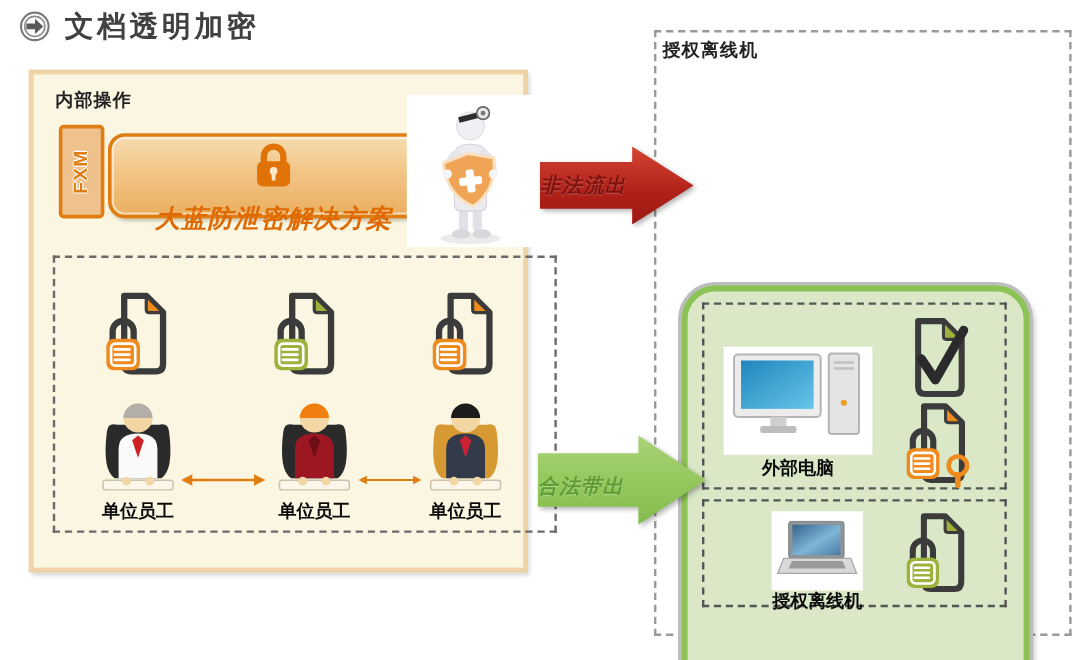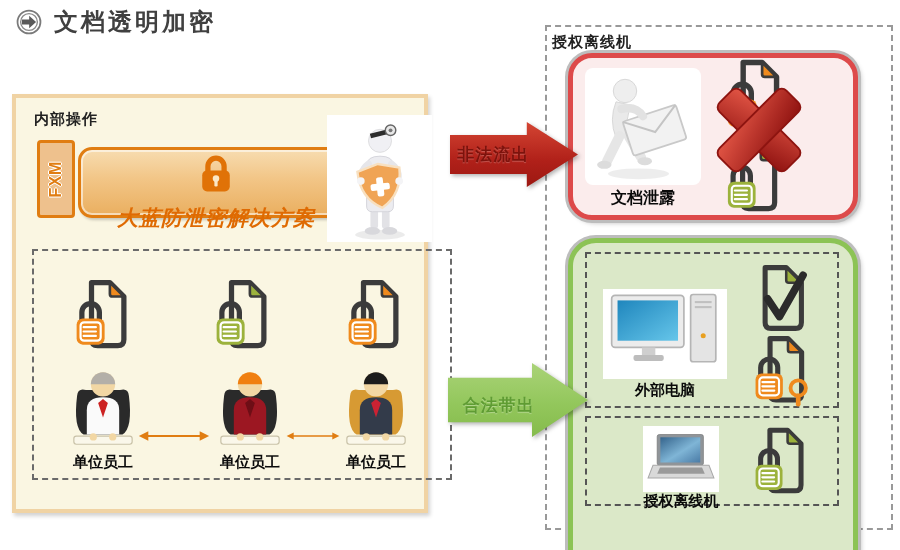--- a/index.html
+++ b/index.html
@@ -6,22 +6,22 @@
   #stage {
     position:relative; width:900px; height:550px; background:#ffffff;
     font-family:"Liberation Sans", sans-serif; overflow:hidden;
   }
   .abs { position:absolute; }
   
   .header-icon { left:14px; top:8px; width:30px; height:28px; }
   .page-title { left:54px; top:6px; font-size:24px; font-weight:bold; color:#404040; letter-spacing:3px; }
   
   .internal-panel {
-    left:12px; top:58px; width:416px; height:419px; box-sizing:border-box;
-    background:#faf6e2; border:4px solid #f0d3a4; box-shadow:2px 3px 4px rgba(0,0,0,0.18);margin-top:36px;
+    left:24px; top:58px; width:416px; height:419px; box-sizing:border-box;
+    background:#faf6e2; border:4px solid #f0d3a4; box-shadow:2px 3px 4px rgba(0,0,0,0.18);
   }
   .sec-label { font-weight:bold; font-size:15px; color:#222; letter-spacing:1px; }
   .internal-label { left:18px; top:12px; }
   .fxm-tag {
     left:21px; top:42px; width:38px; height:78px; box-sizing:border-box;
     background:#eec18d; border:3px solid #e07d12; border-radius:4px;
     display:flex; align-items:center; justify-content:center;
   }
   .fxm-tag span {
     transform:rotate(-90deg); font-weight:bold; font-size:16px; color:#e07d12; letter-spacing:1px;
@@ -53,21 +53,21 @@
   .emp-label-1 { left:37px;  top:355px; width:100px; }
   .emp-label-2 { left:184px; top:355px; width:100px; }
   .emp-label-3 { left:310px; top:355px; width:100px; }
   .link { height:16px; }
   .link-1 { left:122px; top:330px; width:72px; }
   .link-2 { left:270px; top:330px; width:54px; }
   
   .arrow-wrap { filter:drop-shadow(2px 2px 2px rgba(0,0,0,0.3)); z-index:5; }
   .flow-arrow { width:100%; height:100%; display:flex; align-items:center;
     clip-path:polygon(0 20%,60% 20%,60% 0,100% 50%,60% 100%,60% 80%,0 80%); }
-  .flow-arrow span { width:62%; text-align:right; font-weight:bold; font-size:17px; letter-spacing:1px; }
+  .flow-arrow span { width:62%; text-align:left; font-weight:bold; font-size:17px; letter-spacing:1px;font-style:italic; }
   .arrow-illegal { left:450px; top:122px; width:128px; height:65px; }
   .arrow-illegal .flow-arrow { background:linear-gradient(180deg,#d44533 0%,#b02019 60%,#9c1812 100%); }
   .arrow-illegal span { color:#7d120c; text-shadow:0 1px 1px rgba(255,255,255,0.25); }
   .arrow-legal { left:448px; top:363px; width:140px; height:74px; }
   .arrow-legal .flow-arrow { background:linear-gradient(180deg,#aad378 0%,#93c75c 55%,#85bb4c 100%); }
   .arrow-legal span { color:#5f9c33; text-shadow:0 1px 1px rgba(255,255,255,0.35);margin-top:10px; }
   
   .external-area { left:545px; top:25px; width:348px; height:505px; box-sizing:border-box; border:2px dashed #999; }
   .external-label { left:5px; top:6px; }
   .leak-box {
@@ -308,37 +308,20 @@
   </div>
   <div class="abs arrow-wrap arrow-legal">
     <div class="flow-arrow">
         <span>合法带出</span>
       </div>
   </div>
 
   <div class="abs external-area">
     <div class="abs sec-label external-label">授权离线机</div>
 
-    <div class="abs leak-box">
-      <div class="abs leak-card">
-        <svg>
-            <use href="#sym-walker"></use>
-          </svg>
-      </div>
-      <div class="abs item-label leak-label">文档泄露</div>
-      <svg class="abs leak-doc-top doc-orange">
-          <use href="#sym-doc-lock"></use>
-        </svg>
-      <svg class="abs leak-doc-bottom doc-green">
-          <use href="#sym-doc-lock"></use>
-        </svg>
-      <svg class="abs leak-x">
-          <use href="#sym-bigx"></use>
-        </svg>
-    </div>
 
     <div class="abs legal-box">
       <div class="abs legal-sub legal-sub1"></div>
       <div class="abs computer-card">
         <svg>
             <use href="#sym-desktop"></use>
           </svg>
       </div>
       <div class="abs item-label computer-label">外部电脑</div>
       <svg class="abs doc-check-i doc-green">

